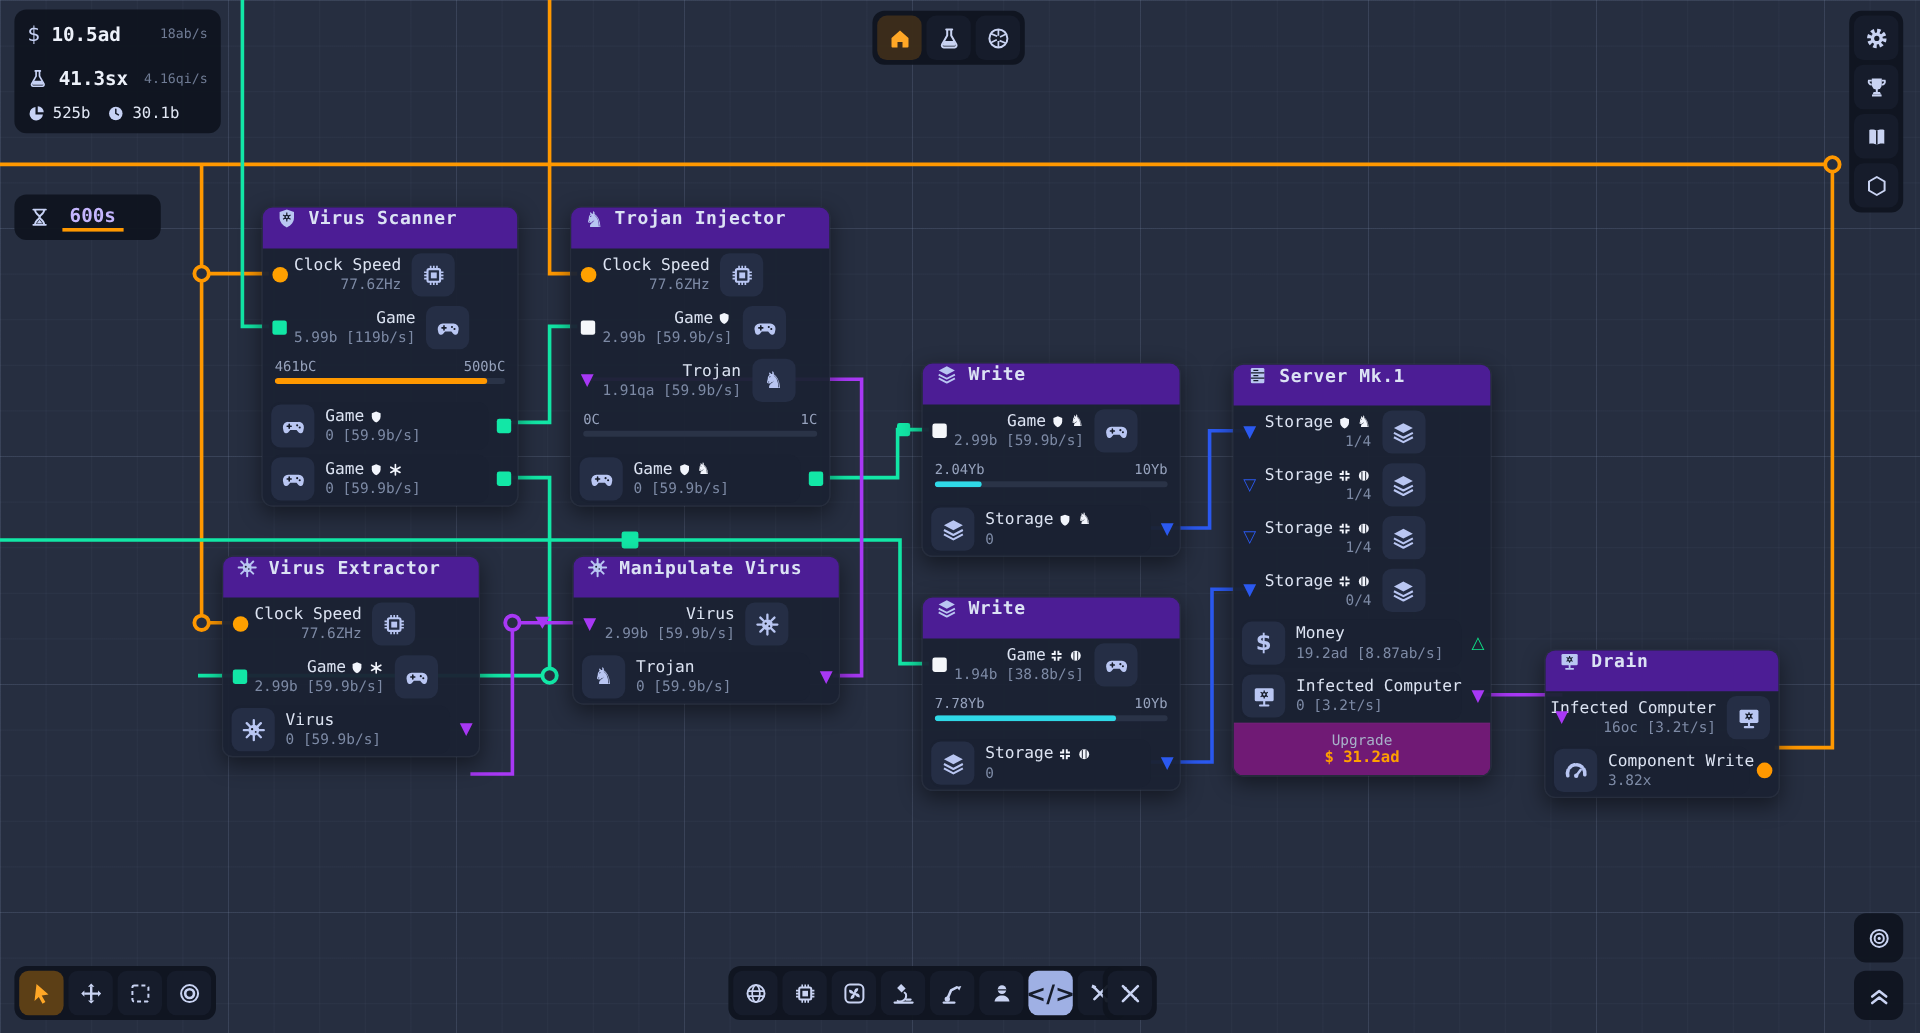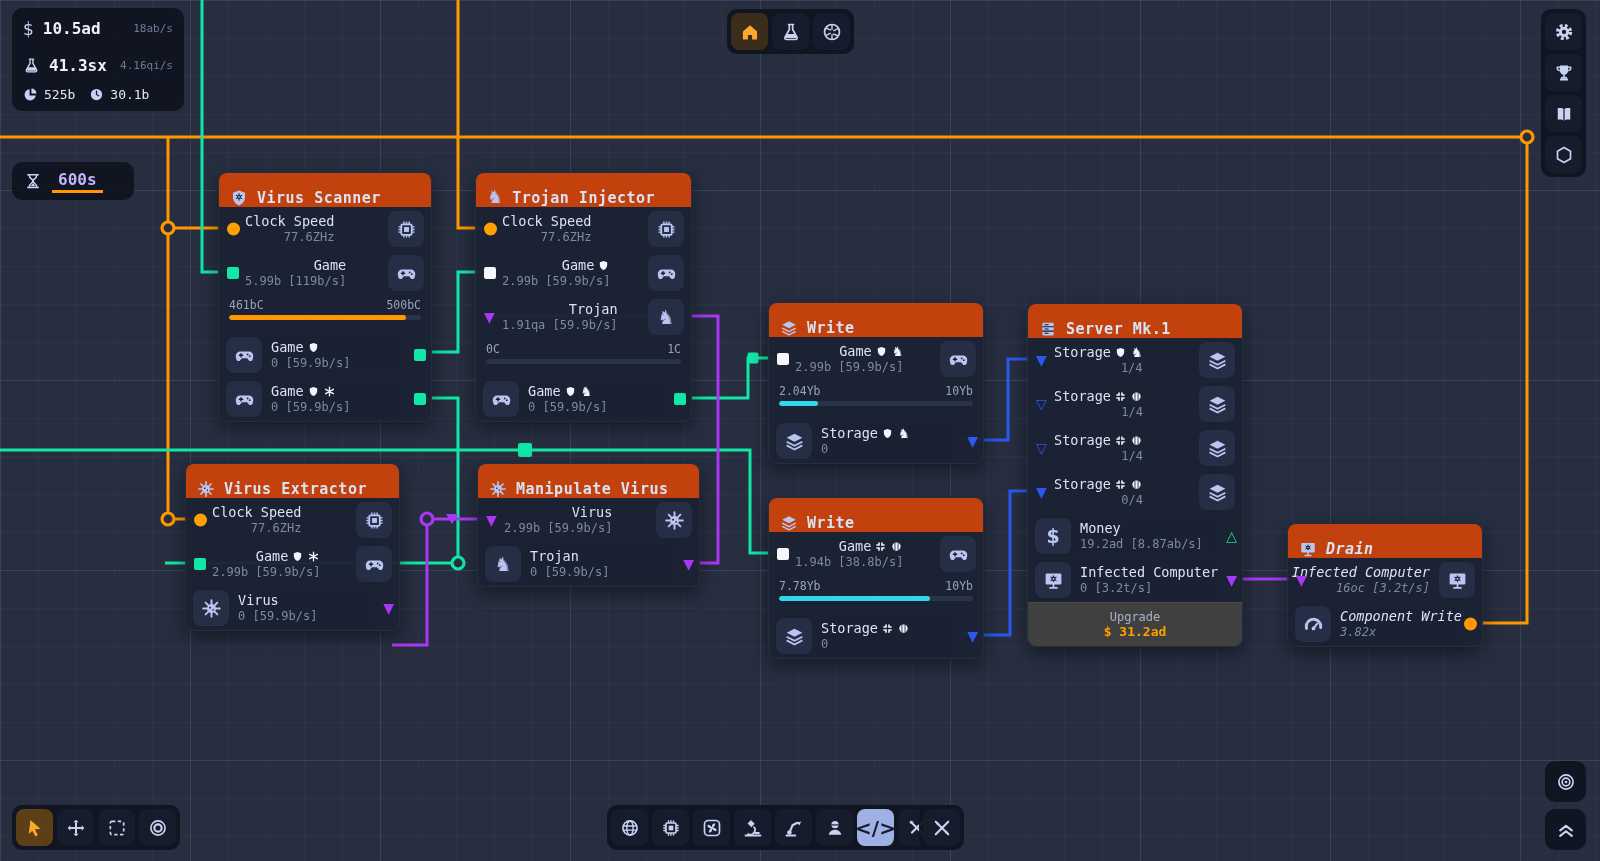--- a/index.html
+++ b/index.html
@@ -17,26 +17,26 @@
   }
   svg.icon, .ic svg, .tile svg, .tag svg, .hicon svg { width:1em; height:1em; display:block; }
 
   
   #wires { position:absolute; left:0; top:0; z-index:1; }
 
   
   #nodes { position:absolute; left:0; top:0; width:100%; height:100%; z-index:2; }
   .node { position:absolute; background:rgba(27,34,51,.96); border:1px solid rgba(255,255,255,.05);
           border-radius:9px; box-shadow:0 6px 18px rgba(0,0,0,.45); }
-  .nhead { height:34px; display:flex; align-items:flex-end; gap:9px; padding:0 11px;
-           background:#c2410c; border-radius:8px 8px 0 0; }
+  .nhead { height:34px; display:flex; align-items:flex-start; gap:9px; padding:0 11px;
+           background:#4c1d95; border-radius:8px 8px 0 0; }
   .nhead .hicon { font-size:18px; color:#b9c6f2; display:flex; }
   .ntitle { font-size:15px; font-weight:bold; letter-spacing:.5px; color:#dbe2f4; white-space:nowrap; }
   .row { position:relative; height:44px; display:flex; align-items:center; gap:9px; }
-  .row.in  { padding:0 7px 0 26px; justify-content:space-between; }
+  .row.in  { padding:0 7px 0 26px; justify-content:flex-start; }
   .row.out { padding:0 26px 0 7px; }
   .row.out .chipbg { position:absolute; left:6px; right:24px; top:2px; bottom:2px;
                      background:#1a2132; border-radius:9px; }
   .tile { position:relative; width:36px; height:36px; border-radius:8px; background:#252e45;
           color:#b9c6f2; font-size:21px; display:flex; align-items:center; justify-content:center; flex:none; }
   .tile.txt { font-size:19px; font-weight:bold; }
   .texts { position:relative; display:flex; flex-direction:column; line-height:1.25; min-width:0; }
   .row.in .texts { align-items:flex-end; text-align:right; }
   .lbl { font-size:13.5px; color:#dce3f2; display:flex; align-items:center; gap:4px; white-space:nowrap; }
   .val { font-size:12px; color:#7d8aa5; white-space:nowrap; }
@@ -45,21 +45,21 @@
   .port { position:absolute; top:50%; transform:translateY(-50%); z-index:3; }
   .port.in  { left:8px; }
   .port.out { right:5px; }
   .p-circle { width:13px; height:13px; border-radius:50%; }
   .p-square { width:12px; height:12px; border-radius:2px; }
   .p-tri { font-size:14px; line-height:1; font-family:"DejaVu Sans",sans-serif; background:none !important; }
   .prow { height:38px; padding:1px 0 0; }
   .plabels { display:flex; justify-content:space-between; font-size:11.5px; color:#97a3bd; padding:2px 10px 3px; }
   .ptrack { height:5px; background:#2a3347; border-radius:3px; margin:0 10px; overflow:hidden; }
   .pfill { height:100%; border-radius:3px; }
-  .nfooter { height:44px; border-top:1px solid rgba(255,255,255,.07); background:#404040;
+  .nfooter { height:44px; border-top:1px solid rgba(255,255,255,.07); background:#701a75;
              border-radius:0 0 8px 8px; display:flex; flex-direction:column; align-items:center; justify-content:center; }
   .f1 { font-size:12px; color:#a7b1c8; }
   .f2 { font-size:13px; font-weight:bold; color:#ffa000; }
 
   
   .hud { position:absolute; z-index:4; background:rgba(15,20,31,.94); border-radius:10px; }
   #res-panel { left:12px; top:8px; width:172px; padding:2px 0; }
   .rrow { height:37px; display:flex; align-items:center; gap:9px; padding:0 11px; }
   .rrow .hicon { font-size:17px; color:#c7d2f5; display:flex; flex:none; }
   .rrow .rval { font-size:16px; font-weight:bold; color:#edf1fa; }
@@ -712,21 +712,21 @@
           <span style="font-family:'DejaVu Sans',sans-serif">♞</span>
         </span>
         <span class="texts">
           <span class="lbl">
             <span>Trojan</span>
           </span>
           <span class="val">0 [59.9b/s]</span>
         </span>
       </div>
     </div>
-    <div class="node" style="left: 1287px; top: 523px; width: 196px; font-style: italic;">
+    <div class="node" style="left: 1287px; top: 541px; width: 196px;">
       <div class="nhead">
         <span class="hicon">
           <svg viewBox="0 0 24 24">
             <rect x="3" y="4" width="18" height="12.5" rx="1.5" fill="currentColor"></rect>
             <path d="M12 6.3v7.4M8.6 7.8l6.8 4.4M15.4 7.8l-6.8 4.4" stroke="#151b29" stroke-width="1.2"></path>
             <circle cx="12" cy="10" r="2.5" fill="#151b29"></circle>
             <circle cx="12" cy="10" r="1.1" fill="currentColor"></circle>
             <path d="M12 16.5v3M8 20.5h8" stroke="currentColor" stroke-width="2" stroke-linecap="round"></path>
           </svg>
         </span>

